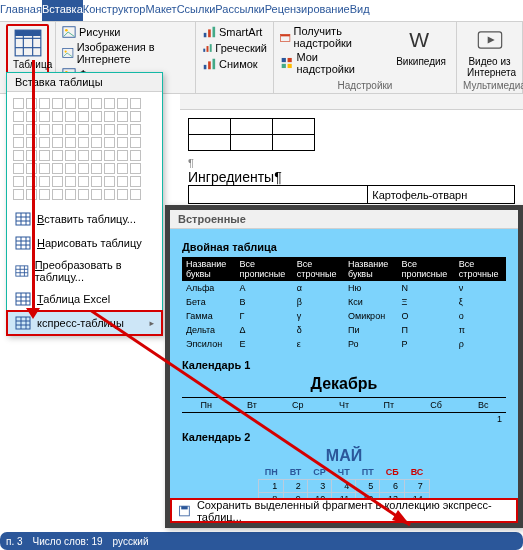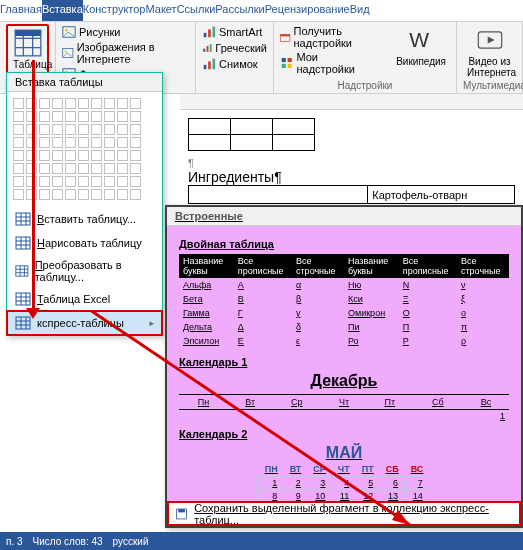--- a/index.html
+++ b/index.html
@@ -24,40 +24,40 @@
 .dropdown-menu-item.highlighted { background: #cde6f7; outline: 2px solid #d40000; outline-offset: -1px; }
 .dropdown-menu-item .arrow { margin-left: auto; font-size: 9px; color: #666; }
 .doc-area { position: absolute; top: 94px; left: 180px; right: 0; background: #fff; }
 .ruler { height: 16px; background: #f3f3f3; border-bottom: 1px solid #d0d0d0; position: relative; }
 .doc-body { padding: 8px; }
 .mini-table { border-collapse: collapse; margin-bottom: 6px; }
 .mini-table td { border: 1px solid #000; width: 42px; height: 16px; font-size: 10px; }
 .pilcrow { font-size: 11px; color: #888; }
 .ingredients { font-size: 14px; }
 .ingredients-row td { border: 1px solid #000; height: 18px; padding: 0 4px; font-size: 11px; }
-.flyout { position: absolute; top: 205px; left: 165px; right: 0; bottom: 22px; background: #f0abfc; border: 2px solid #404040; box-shadow: 2px 2px 6px rgba(0,0,0,0.25); z-index: 60; overflow: auto; text-decoration: underline; }
+.flyout { position: absolute; top: 205px; left: 165px; right: 0; bottom: 22px; background: #7dd3fc; border: 5px solid #404040; box-shadow: 2px 2px 6px rgba(0,0,0,0.25); z-index: 60; overflow: auto; }
 .flyout-section-header { background: #f0f0f0; padding: 3px 8px; font-size: 11px; font-weight: 600; color: #555; border-bottom: 1px solid #d0d0d0; }
 .flyout-content { padding: 8px 12px; }
 .subhead { font-size: 11px; font-weight: 600; margin: 4px 0; }
 .greek-table { width: 100%; border-collapse: collapse; font-size: 9px; margin-bottom: 8px; }
 .greek-table th { background: #000; color: #fff; font-weight: normal; text-align: left; padding: 2px 4px; }
 .greek-table td { padding: 2px 4px; }
 .cal-title { font-size: 16px; font-weight: bold; text-align: center; margin: 2px 0 4px; }
 .cal-table { width: 100%; border-collapse: collapse; font-size: 9px; margin-bottom: 6px; }
 .cal-table th { border-top: 1px solid #000; border-bottom: 1px solid #000; padding: 2px; font-weight: normal; }
 .cal-table td { text-align: right; padding: 1px 4px; }
 .cal2-title { font-size: 16px; font-weight: bold; color: #2b579a; text-align: center; }
 .cal2-table { border-collapse: collapse; font-size: 9px; margin: 0 auto; }
 .cal2-table th { color: #2b579a; padding: 2px 6px; }
 .cal2-table th.weekend { color: #c00; }
 .cal2-table td { padding: 1px 6px; text-align: right; border: 1px solid #bcd; }
 .flyout-footer { border-top: 1px solid #d0d0d0; padding: 0 8px; font-size: 11px; display: flex; align-items: center; cursor: pointer; position: sticky; bottom: 0; background: #fff; }
 .flyout-footer.highlighted { outline: 2px solid #d40000; outline-offset: -2px; }
 .flyout-footer .icon { width: 14px; height: 14px; margin-right: 6px; }
-.statusbar { position: absolute; bottom: 0; left: 0; right: 0; height: 18px; background: #2b579a; color: #fff; font-size: 10px; display: flex; align-items: center; padding: 0 6px; gap: 10px; }
+.statusbar { position: absolute; bottom: 0; left: 0; right: 0; height: 18px; background: #2b579a; color: #fff; font-size: 10px; display: flex; align-items: center; padding: 0 6px; gap: 10px; border-radius: 7px; }
 .arrow-line { position: absolute; background: #d40000; z-index: 70; pointer-events: none; }
 .arrow-head { position: absolute; width: 0; height: 0; z-index: 70; pointer-events: none; }
 svg.ico { display: block; }
 </style>
 </head>
 <body>
 
 <div class="ribbon-tabs" id="tabs">
     <div class="ribbon-tab">Главная</div>
     <div class="ribbon-tab active">Вставка</div>
@@ -489,21 +489,21 @@
     <svg class="icon ico" viewBox="0 0 16 16">
         <rect x="2" y="2" width="12" height="12" fill="none" stroke="#2b579a"></rect>
         <rect x="4" y="2" width="8" height="4" fill="#2b579a"></rect>
       </svg>
     <span>Сохранить выделенный фрагмент в коллекцию экспресс-таблиц...</span>
   </div>
 </div>
 
 <div class="statusbar">
   <span>п. 3</span>
-  <span>Число слов: 43</span>
+  <span>Число слов: 19</span>
   <span>русский</span>
 </div>
 
 <div class="arrow-line" style="top:60px;left:32px;width:3px;height:250px;"></div>
 <div class="arrow-head" style="top:308px;left:26px;border-left:7px solid transparent;border-right:7px solid transparent;border-top:11px solid #d40000;"></div>
 <svg style="position:absolute;top:310px;left:90px;width:340px;height:230px;z-index:70;pointer-events:none;">
     <line x1="0" y1="0" x2="320" y2="215" stroke="#d40000" stroke-width="3"></line>
     <polygon points="320,215 308,200 302,210" fill="#d40000"></polygon>
   </svg>
 

